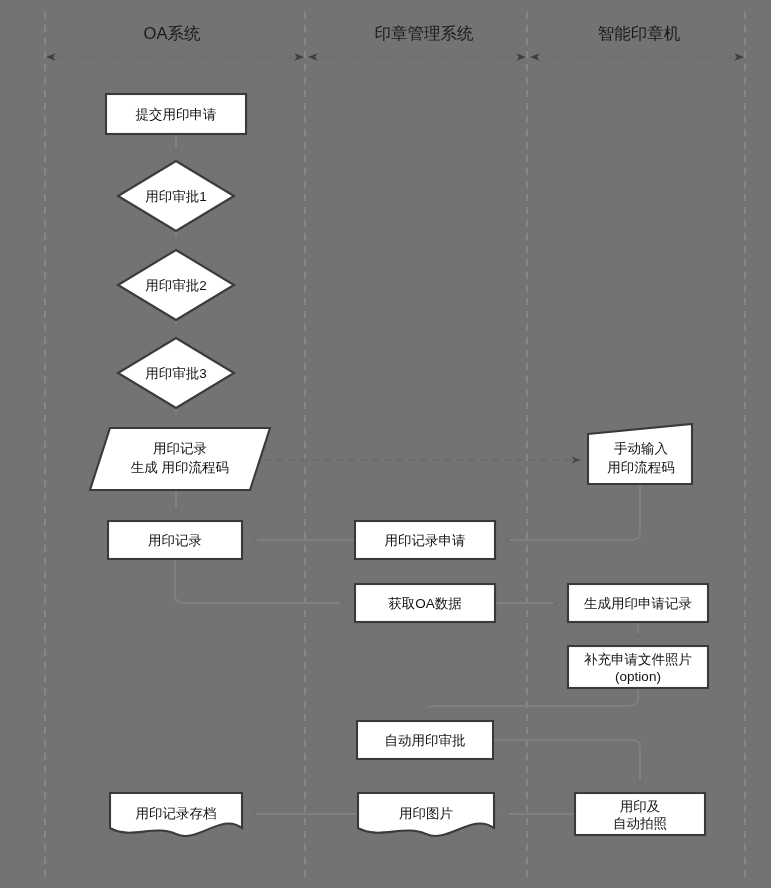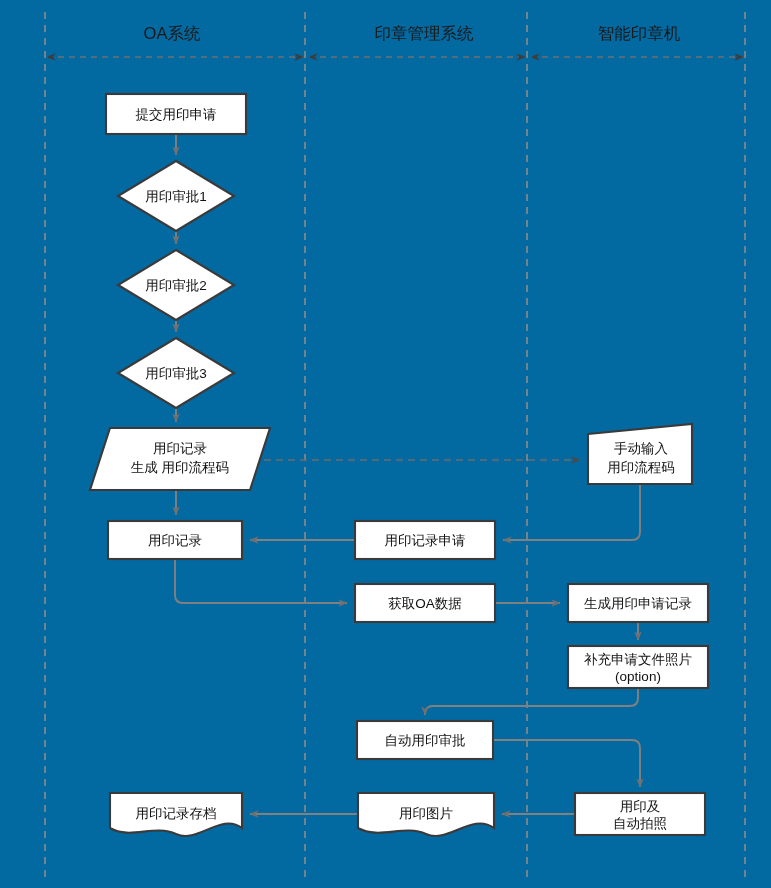--- a/index.html
+++ b/index.html
@@ -10,21 +10,21 @@
   body {
     width: 771px;
     height: 888px;
     font-family: "Liberation Sans", "DejaVu Sans", sans-serif;
     overflow: hidden;
   }
   #diagram-root {
     position: relative;
     width: 771px;
     height: 888px;
-    background: #0369a1;
+    background: #737373;
   }
   svg#flow {
     display: block;
     width: 771px;
     height: 888px;
   }
   .lane-divider {
     stroke: #8c8c8c;
     stroke-width: 1.6;
     stroke-dasharray: 7 6;

